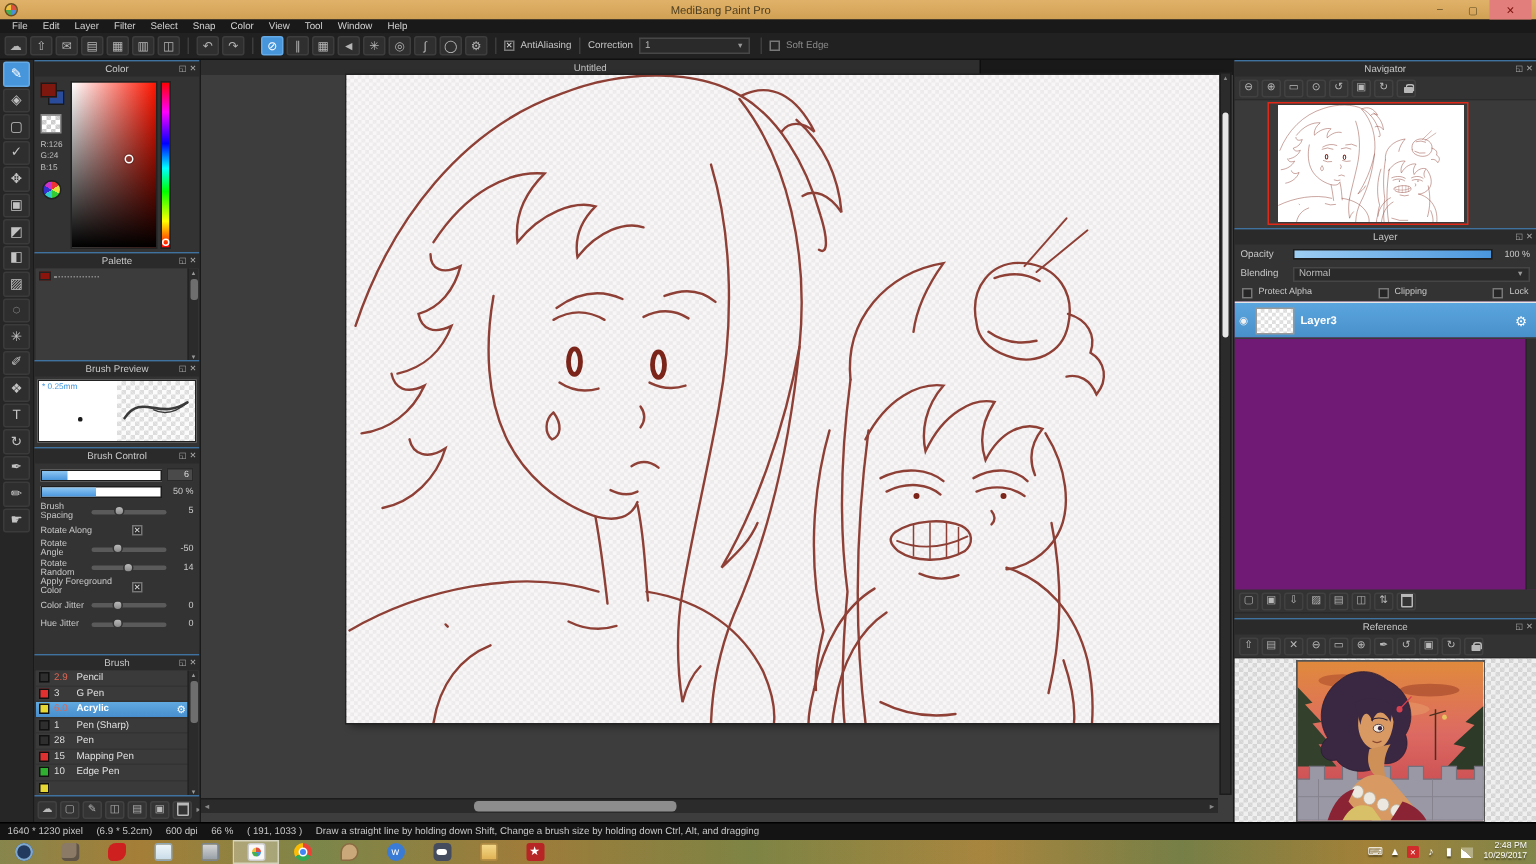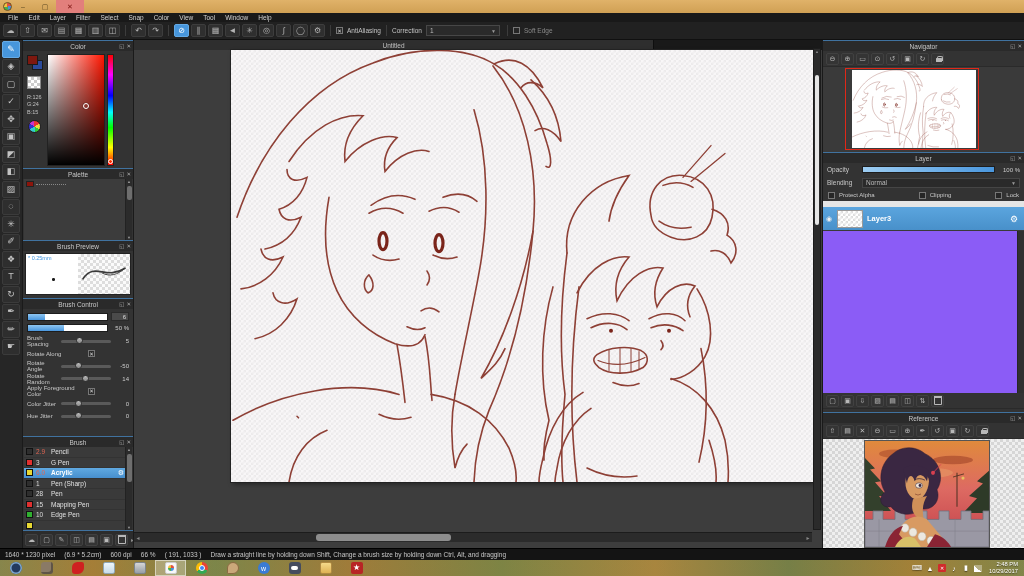--- a/index.html
+++ b/index.html
@@ -134,21 +134,21 @@
   .p-layer{height:260px}
   .lprow{display:flex;align-items:center;height:13px;padding:0 4px;gap:3px}
   .lplabel{width:32px;font-size:6.5px;color:#c8c8c8}
   .optrack{flex:1;height:7px;background:#262626;border:1px solid #1d1d1d;position:relative}
   .opfill{position:absolute;left:0;top:0;bottom:0;background:linear-gradient(90deg,#9dcdf2,#4a97de)}
   .opval{width:22px;font-size:6px;color:#ccc;text-align:right}
   .lpdd{flex:1;height:10px;background:#2a2a2a;border:1px solid #454545;display:flex;align-items:center;padding:0 3px;font-size:6.5px;color:#bbb}
   .lpdd .arr{margin-left:auto;font-size:5px;color:#999}
   .checksrow{display:flex;align-items:center;height:12px;padding:0 5px;justify-content:space-between}
   .checksrow label{display:flex;align-items:center;gap:2px;font-size:6px;color:#c8c8c8}
-  .layerlist{position:relative;height:192px;background:#8b5cf6;border-top:6px solid #e5e5e5}
+  .layerlist{position:relative;height:192px;background:#701a75;border-top:1px solid #e5e5e5}
   .lrow{position:relative;display:flex;align-items:center;gap:4px;height:24px;padding:0 4px 0 14px;background:#484848;border-bottom:1px solid #3a3a3a}
   .lrow.selected{background:linear-gradient(#5ba5de,#4890ca)}
   .visdot{position:absolute;left:3px;font-size:7px;color:#f0f0f0}
   .lthumb{width:26px;height:18px;border:1px solid #999;background:linear-gradient(45deg,#ddd 25%,transparent 25%,transparent 75%,#ddd 75%) 0 0/5px 5px,linear-gradient(45deg,#ddd 25%,#fff 25%,#fff 75%,#ddd 75%) 2.5px 2.5px/5px 5px;position:relative;overflow:hidden;flex:none}
   .lthumb svg{position:absolute;inset:0;width:100%;height:100%}
   .lname{flex:1;font-size:7.5px;color:#e8e8e8}
   .lrow.selected .lname{color:#fff;font-weight:bold}
   .lgear{font-size:9px;color:#fff;margin-right:2px}
   .llscroll{position:absolute;right:0;top:0;bottom:0;width:7px;background:#303030;border-left:1px solid #262626;font-size:4px;color:#999;text-align:center;line-height:7px}
 
@@ -296,20 +296,21 @@
         <path d="M70,88 C78,90 84,96 86,100 H62 Z" fill="#8a2434"></path>
         <path d="M30,100 C34,92 42,88 50,92 L56,100 Z" fill="#d8c068"></path>
         <circle cx="68" cy="30" r="2" fill="#d84050"></circle>
         <path d="M68,30 L76,22" stroke="#d84050" stroke-width=".8"></path>
       </g>
     </defs>
   </svg>
 
   <div class="titlebar">
     <span class="appicon"></span>
+    <span class="wtitle">MediBang Paint Pro</span>
     <span class="winbtns">
       <span class="winbtn">–</span>
       <span class="winbtn">▢</span>
       <span class="winbtn close">✕</span>
     </span>
   </div>
 
   <div class="menubar">
 
   <span>File</span>

